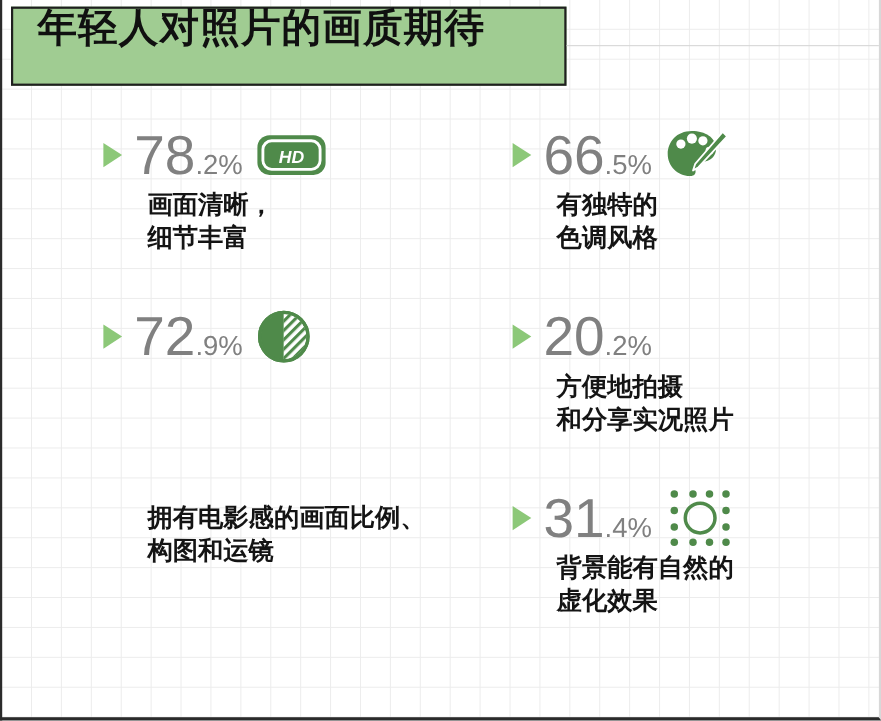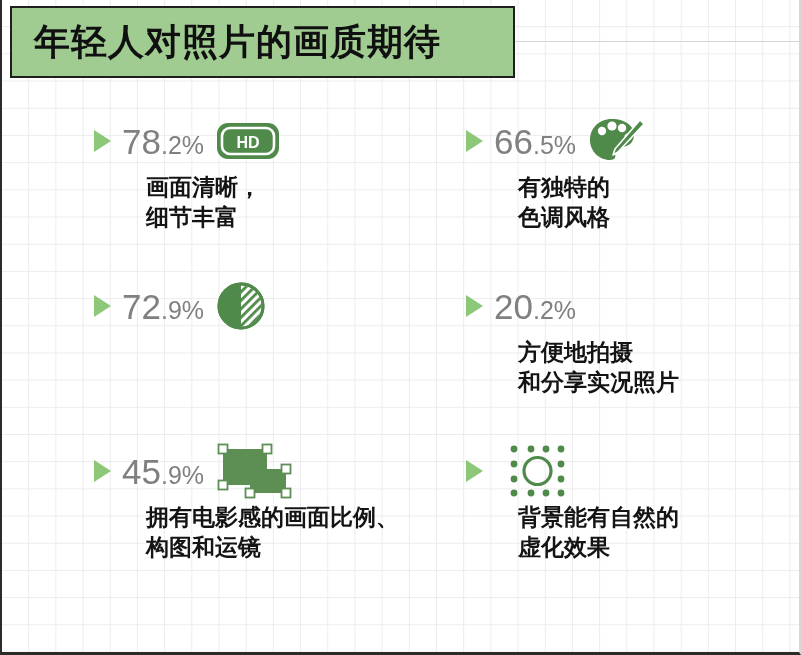--- a/index.html
+++ b/index.html
@@ -36,21 +36,21 @@
   .title-banner {
     position: absolute;
     left: 8px;
     top: 6px;
     width: 505px;
     height: 72px;
     background: #a0cc92;
     border: 2px solid #1f1f1f;
     box-sizing: border-box;
     display: flex;
-    align-items: center;
+    align-items: flex-start;
     padding-left: 22px;
   }
   .title-text {
     font-family: "DejaVu Sans", "Liberation Sans", sans-serif;
     font-size: 36px;
     font-weight: bold;
     color: #101010;
     letter-spacing: 1px;
     line-height: 1;
     white-space: nowrap;
@@ -96,35 +96,36 @@
     flex: 0 0 auto;
   }
   .pct {
     color: #808080;
     font-weight: 300;
     line-height: 1;
     white-space: nowrap;
     font-family: "Liberation Sans", "DejaVu Sans", sans-serif;
   }
   .pct .big {
-    font-size: 35px;
+    font-size: 50px;
     letter-spacing: 0px;
   }
   .pct .small {
     font-size: 25px;
   }
   .icon-wrap {
     margin-left: 12px;
     display: flex;
     align-items: center;
     flex: 0 0 auto;
+    font-style: italic;
   }
   .desc {
     margin-top: 8px;
-    margin-left: 52px;
+    margin-left: 40px;
     font-family: "DejaVu Sans", "Liberation Sans", sans-serif;
     font-size: 23px;
     font-weight: bold;
     color: #141414;
     line-height: 1.32;
     white-space: pre-line;
   }
 </style>
 </head>
 <body>
@@ -210,47 +211,30 @@
         <div class="bullet"></div>
         <div class="pct">
           <span class="big">20</span><span class="small">.2%</span>
         </div>
       </div>
       <div class="desc">方便地拍摄
 和分享实况照片</div>
     </div>
 
     <div class="item">
-      <div class="stat-row">
-        <div class="bullet"></div>
-        <div class="pct">
-          <span class="big">45</span><span class="small">.9%</span>
-        </div>
-        <div class="icon-wrap">
-          <svg width="80" height="56" viewBox="0 0 80 56" aria-hidden="true">
-            <rect x="7" y="6" width="44" height="36" fill="#5d8f55"></rect>
-            <rect x="34" y="26" width="36" height="24" fill="#5d8f55"></rect>
-            <g fill="#ffffff" stroke="#5d8f55" stroke-width="1.8">
-              <rect x="2.5" y="1.5" width="9" height="9"></rect>
-              <rect x="46.5" y="1.5" width="9" height="9"></rect>
-              <rect x="2.5" y="37.5" width="9" height="9"></rect>
-              <rect x="65.5" y="21.5" width="9" height="9"></rect>
-              <rect x="29.5" y="45.5" width="9" height="9"></rect>
-              <rect x="65.5" y="45.5" width="9" height="9"></rect>
-            </g>
-          </svg>
-        </div>
-      </div>
       <div class="desc">拥有电影感的画面比例、
 构图和运镜</div>
     </div>
 
     <div class="item">
       <div class="stat-row">
         <div class="bullet"></div>
+        <div class="pct">
+          <span class="big">31</span><span class="small">.4%</span>
+        </div>
         <div class="icon-wrap">
           <svg width="62" height="58" viewBox="0 0 62 58" aria-hidden="true">
             <g fill="#4f8a4a">
               <circle cx="8" cy="7" r="3.4"></circle>
               <circle cx="25" cy="7" r="3.4"></circle>
               <circle cx="40" cy="7" r="3.4"></circle>
               <circle cx="55" cy="7" r="3.4"></circle>
               <circle cx="8" cy="22" r="3.4"></circle>
               <circle cx="55" cy="22" r="3.4"></circle>
               <circle cx="8" cy="37" r="3.4"></circle>

